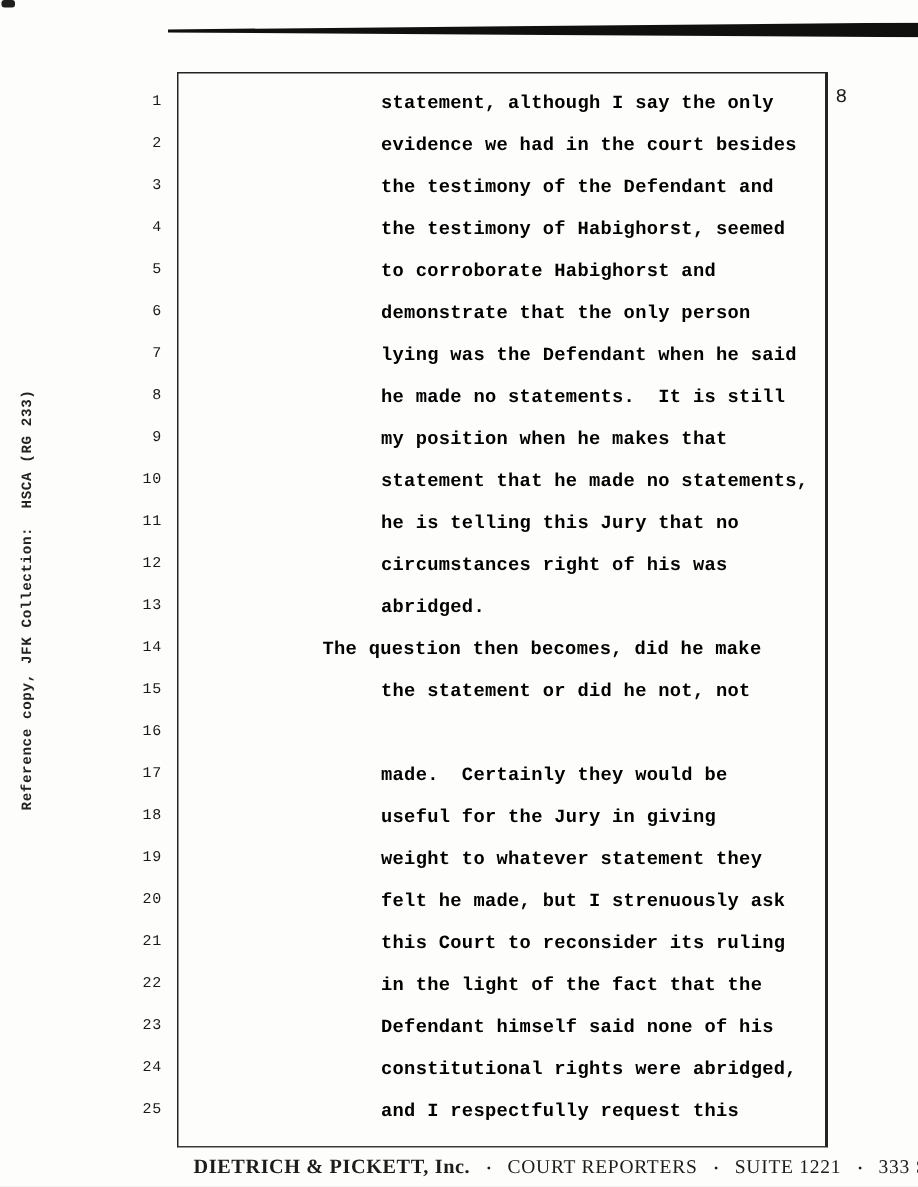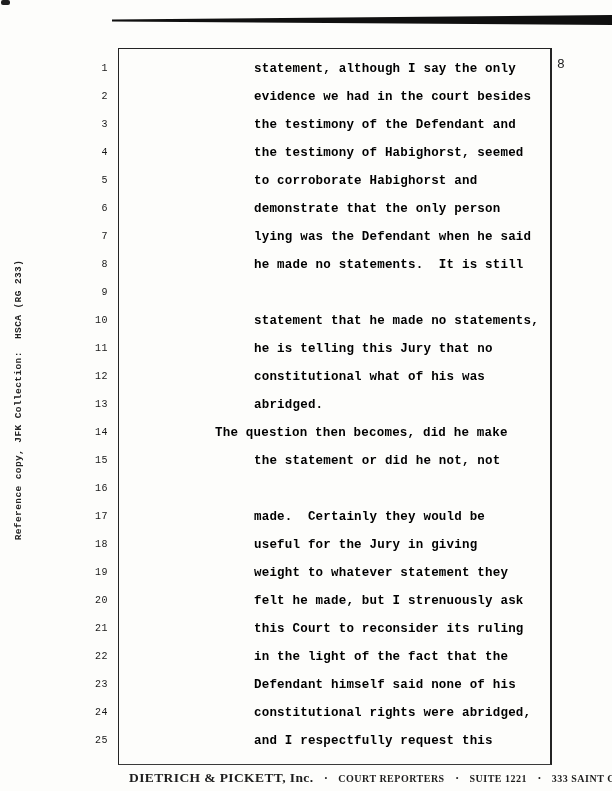--- a/index.html
+++ b/index.html
@@ -90,21 +90,21 @@
     position: absolute;
     left: 129px; top: 770px;
     display: flex;
     align-items: baseline;
     gap: 11px;
     font-family: "Liberation Serif", serif;
     color: #1c1c1c;
     white-space: nowrap;
   }
   .firm { font-size: 13.5px; letter-spacing: 0.4px; font-weight: bold; }
-  .fitem { font-size: 10px; font-weight: bold; letter-spacing: 0.5px; }
+  .fitem { font-size: 13px; font-weight: normal; letter-spacing: 0.5px; }
   .fbullet { font-size: 8px; position: relative; top: -1px; }
 </style>
 </head>
 <body>
 
 <div class="page">
 
   <div class="corner-mark"></div>
   <div class="topline"></div>
 
@@ -142,32 +142,33 @@
       <div class="tline indent-2" style="top: 228px;">
         <span class="lnum">7</span>
         <span class="ltext">lying was the Defendant when he said</span>
       </div>
       <div class="tline indent-2" style="top: 256px;">
         <span class="lnum">8</span>
         <span class="ltext">he made no statements.  It is still</span>
       </div>
       <div class="tline indent-2" style="top: 284px;">
         <span class="lnum">9</span>
+        <span class="ltext">my position when he makes that</span>
       </div>
       <div class="tline indent-2" style="top: 312px;">
         <span class="lnum">10</span>
         <span class="ltext">statement that he made no statements,</span>
       </div>
       <div class="tline indent-2" style="top: 340px;">
         <span class="lnum">11</span>
         <span class="ltext">he is telling this Jury that no</span>
       </div>
       <div class="tline indent-2" style="top: 368px;">
         <span class="lnum">12</span>
-        <span class="ltext">constitutional what of his was</span>
+        <span class="ltext">circumstances right of his was</span>
       </div>
       <div class="tline indent-2" style="top: 396px;">
         <span class="lnum">13</span>
         <span class="ltext">abridged.</span>
       </div>
       <div class="tline indent-1" style="top: 424px;">
         <span class="lnum">14</span>
         <span class="ltext">The question then becomes, did he make</span>
       </div>
       <div class="tline indent-2" style="top: 452px;">

